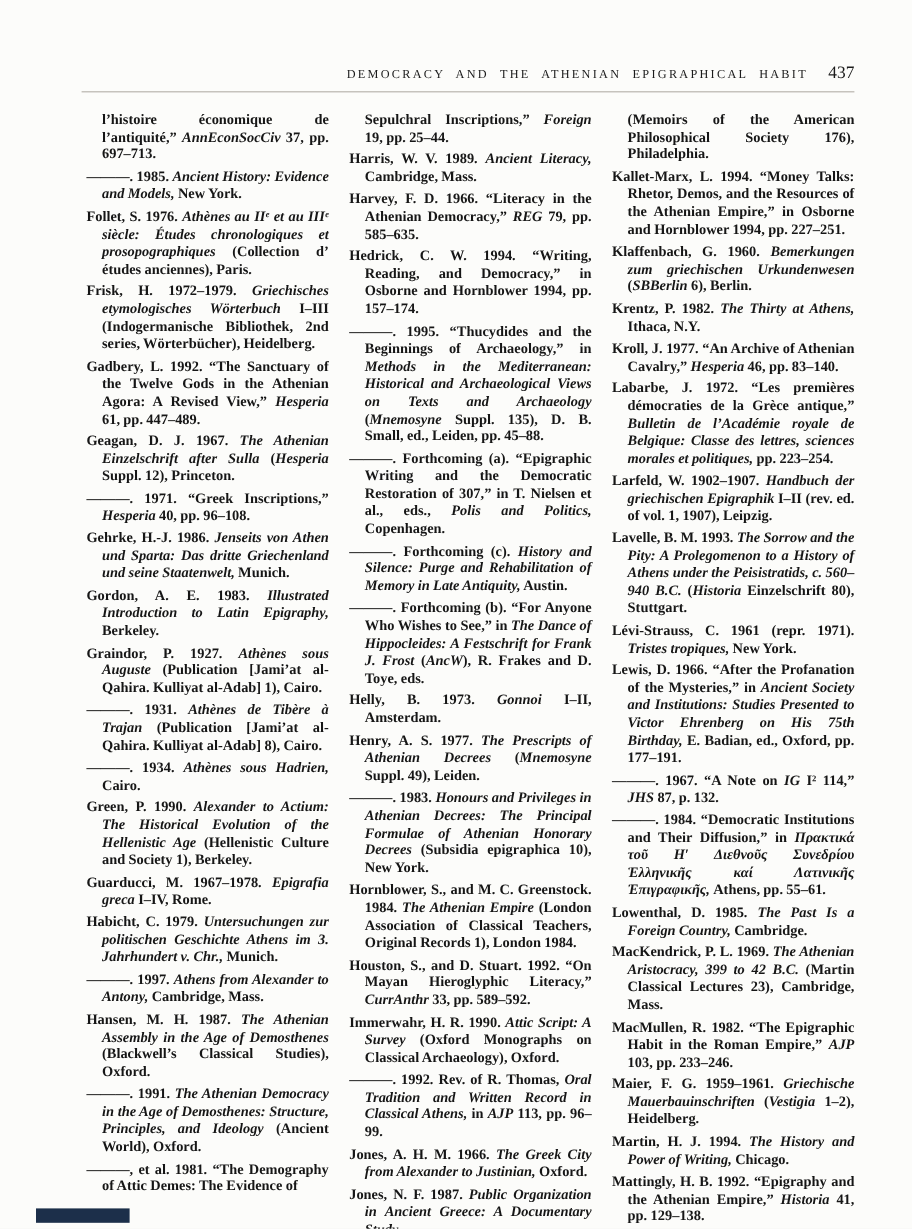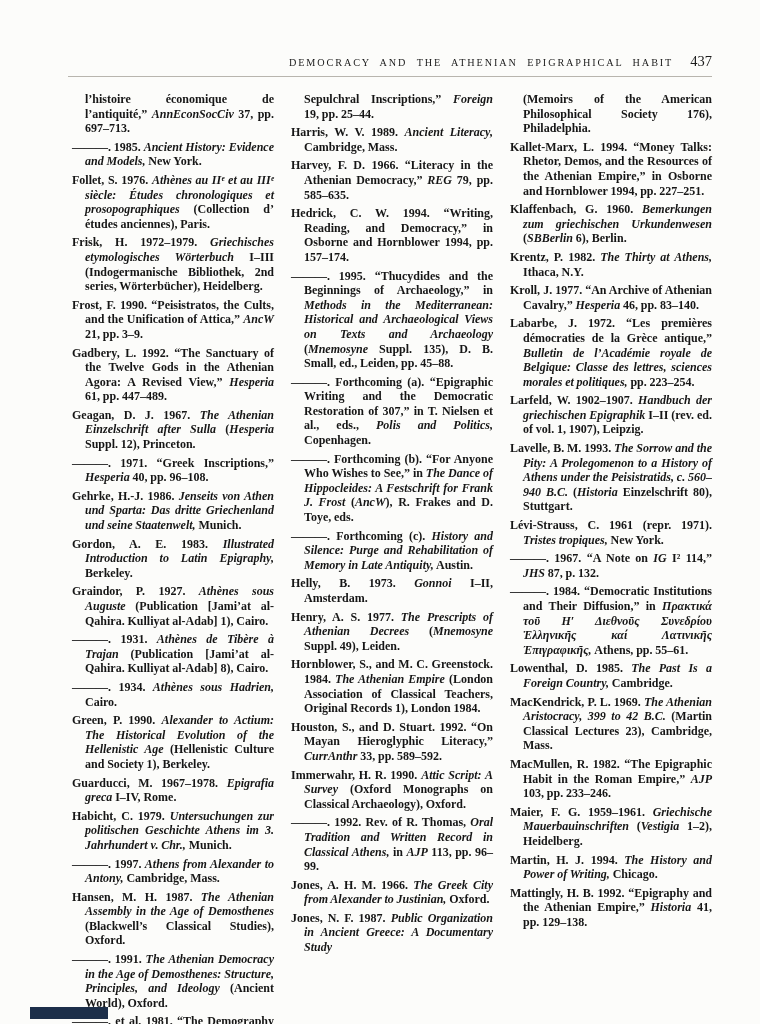--- a/index.html
+++ b/index.html
@@ -70,21 +70,20 @@
     <span class="rh-title">DEMOCRACY AND THE ATHENIAN EPIGRAPHICAL HABIT</span>
     <span class="rh-page">437</span>
   </header>
   <div class="head-rule"></div>
   <main id="columns" class="columns">
       <div class="col">
         <p class="entry cont">l’histoire économique de l’antiquité,” <i>AnnEconSocCiv</i> 37, pp. 697–713.</p>
         <p class="entry">———. 1985. <i>Ancient History: Evidence and Models,</i> New York.</p>
         <p class="entry">Follet, S. 1976. <i>Athènes au IIᵉ et au IIIᵉ siècle: Études chronologiques et prosopographiques</i> (Collection d’ études anciennes), Paris.</p>
         <p class="entry">Frisk, H. 1972–1979. <i>Griechisches etymologisches Wörterbuch</i> I–III (Indogermanische Bibliothek, 2nd series, Wörterbücher), Heidelberg.</p>
-        <p class="entry">Frost, F. 1990. “Peisistratos, the Cults, and the Unification of Attica,” <i>AncW</i> 21, pp. 3–9.</p>
         <p class="entry">Gadbery, L. 1992. “The Sanctuary of the Twelve Gods in the Athenian Agora: A Revised View,” <i>Hesperia</i> 61, pp. 447–489.</p>
         <p class="entry">Geagan, D. J. 1967. <i>The Athenian Einzelschrift after Sulla</i> (<i>Hesperia</i> Suppl. 12), Princeton.</p>
         <p class="entry">———. 1971. “Greek Inscriptions,” <i>Hesperia</i> 40, pp. 96–108.</p>
         <p class="entry">Gehrke, H.-J. 1986. <i>Jenseits von Athen und Sparta: Das dritte Griechenland und seine Staatenwelt,</i> Munich.</p>
         <p class="entry">Gordon, A. E. 1983. <i>Illustrated Introduction to Latin Epigraphy,</i> Berkeley.</p>
         <p class="entry">Graindor, P. 1927. <i>Athènes sous Auguste</i> (Publication [Jami’at al-Qahira. Kulliyat al-Adab] 1), Cairo.</p>
         <p class="entry">———. 1931. <i>Athènes de Tibère à Trajan</i> (Publication [Jami’at al-Qahira. Kulliyat al-Adab] 8), Cairo.</p>
         <p class="entry">———. 1934. <i>Athènes sous Hadrien,</i> Cairo.</p>
         <p class="entry">Green, P. 1990. <i>Alexander to Actium: The Historical Evolution of the Hellenistic Age</i> (Hellenistic Culture and Society 1), Berkeley.</p>
         <p class="entry">Guarducci, M. 1967–1978. <i>Epigrafia greca</i> I–IV, Rome.</p>
@@ -94,41 +93,43 @@
         <p class="entry">———. 1991. <i>The Athenian Democracy in the Age of Demosthenes: Structure, Principles, and Ideology</i> (Ancient World), Oxford.</p>
         <p class="entry">———, et al. 1981. “The Demography of Attic Demes: The Evidence of</p>
       </div>
       <div class="col">
         <p class="entry cont">Sepulchral Inscriptions,” <i>Foreign</i> 19, pp. 25–44.</p>
         <p class="entry">Harris, W. V. 1989. <i>Ancient Literacy,</i> Cambridge, Mass.</p>
         <p class="entry">Harvey, F. D. 1966. “Literacy in the Athenian Democracy,” <i>REG</i> 79, pp. 585–635.</p>
         <p class="entry">Hedrick, C. W. 1994. “Writing, Reading, and Democracy,” in Osborne and Hornblower 1994, pp. 157–174.</p>
         <p class="entry">———. 1995. “Thucydides and the Beginnings of Archaeology,” in <i>Methods in the Mediterranean: Historical and Archaeological Views on Texts and Archaeology</i> (<i>Mnemosyne</i> Suppl. 135), D. B. Small, ed., Leiden, pp. 45–88.</p>
         <p class="entry">———. Forthcoming (a). “Epigraphic Writing and the Democratic Restoration of 307,” in T. Nielsen et al., eds., <i>Polis and Politics,</i> Copenhagen.</p>
+        <p class="entry">———. Forthcoming (c). <i>History and Silence: Purge and Rehabilitation of Memory in Late Antiquity,</i> Austin.</p>
         <p class="entry">———. Forthcoming (b). “For Anyone Who Wishes to See,” in <i>The Dance of Hippocleides: A Festschrift for Frank J. Frost</i> (<i>AncW</i>), R. Frakes and D. Toye, eds.</p>
-        <p class="entry">———. Forthcoming (c). <i>History and Silence: Purge and Rehabilitation of Memory in Late Antiquity,</i> Austin.</p>
         <p class="entry">Helly, B. 1973. <i>Gonnoi</i> I–II, Amsterdam.</p>
         <p class="entry">Henry, A. S. 1977. <i>The Prescripts of Athenian Decrees</i> (<i>Mnemosyne</i> Suppl. 49), Leiden.</p>
+        <p class="entry">———. 1983. <i>Honours and Privileges in Athenian Decrees: The Principal Formulae of Athenian Honorary Decrees</i> (Subsidia epigraphica 10), New York.</p>
         <p class="entry">Hornblower, S., and M. C. Greenstock. 1984. <i>The Athenian Empire</i> (London Association of Classical Teachers, Original Records 1), London 1984.</p>
         <p class="entry">Houston, S., and D. Stuart. 1992. “On Mayan Hieroglyphic Literacy,” <i>CurrAnthr</i> 33, pp. 589–592.</p>
         <p class="entry">Immerwahr, H. R. 1990. <i>Attic Script: A Survey</i> (Oxford Monographs on Classical Archaeology), Oxford.</p>
         <p class="entry">———. 1992. Rev. of R. Thomas, <i>Oral Tradition and Written Record in Classical Athens,</i> in <i>AJP</i> 113, pp. 96–99.</p>
         <p class="entry">Jones, A. H. M. 1966. <i>The Greek City from Alexander to Justinian,</i> Oxford.</p>
         <p class="entry">Jones, N. F. 1987. <i>Public Organization in Ancient Greece: A Documentary Study</i></p>
       </div>
       <div class="col">
         <p class="entry cont">(Memoirs of the American Philosophical Society 176), Philadelphia.</p>
         <p class="entry">Kallet-Marx, L. 1994. “Money Talks: Rhetor, Demos, and the Resources of the Athenian Empire,” in Osborne and Hornblower 1994, pp. 227–251.</p>
         <p class="entry">Klaffenbach, G. 1960. <i>Bemerkungen zum griechischen Urkundenwesen</i> (<i>SBBerlin</i> 6), Berlin.</p>
         <p class="entry">Krentz, P. 1982. <i>The Thirty at Athens,</i> Ithaca, N.Y.</p>
         <p class="entry">Kroll, J. 1977. “An Archive of Athenian Cavalry,” <i>Hesperia</i> 46, pp. 83–140.</p>
         <p class="entry">Labarbe, J. 1972. “Les premières démocraties de la Grèce antique,” <i>Bulletin de l’Académie royale de Belgique: Classe des lettres, sciences morales et politiques,</i> pp. 223–254.</p>
         <p class="entry">Larfeld, W. 1902–1907. <i>Handbuch der griechischen Epigraphik</i> I–II (rev. ed. of vol. 1, 1907), Leipzig.</p>
         <p class="entry">Lavelle, B. M. 1993. <i>The Sorrow and the Pity: A Prolegomenon to a History of Athens under the Peisistratids, c. 560–940 B.C.</i> (<i>Historia</i> Einzelschrift 80), Stuttgart.</p>
         <p class="entry">Lévi-Strauss, C. 1961 (repr. 1971). <i>Tristes tropiques,</i> New York.</p>
+        <p class="entry">Lewis, D. 1966. “After the Profanation of the Mysteries,” in <i>Ancient Society and Institutions: Studies Presented to Victor Ehrenberg on His 75th Birthday,</i> E. Badian, ed., Oxford, pp. 177–191.</p>
         <p class="entry">———. 1967. “A Note on <i>IG</i> I² 114,” <i>JHS</i> 87, p. 132.</p>
         <p class="entry">———. 1984. “Democratic Institutions and Their Diffusion,” in <i>Πρακτικά τοῦ Η′ Διεθνοῦς Συνεδρίου Ἑλληνικῆς καί Λατινικῆς Ἐπιγραφικῆς,</i> Athens, pp. 55–61.</p>
         <p class="entry">Lowenthal, D. 1985. <i>The Past Is a Foreign Country,</i> Cambridge.</p>
         <p class="entry">MacKendrick, P. L. 1969. <i>The Athenian Aristocracy, 399 to 42 B.C.</i> (Martin Classical Lectures 23), Cambridge, Mass.</p>
         <p class="entry">MacMullen, R. 1982. “The Epigraphic Habit in the Roman Empire,” <i>AJP</i> 103, pp. 233–246.</p>
         <p class="entry">Maier, F. G. 1959–1961. <i>Griechische Mauerbauinschriften</i> (<i>Vestigia</i> 1–2), Heidelberg.</p>
         <p class="entry">Martin, H. J. 1994. <i>The History and Power of Writing,</i> Chicago.</p>
         <p class="entry">Mattingly, H. B. 1992. “Epigraphy and the Athenian Empire,” <i>Historia</i> 41, pp. 129–138.</p>
       </div>
     </main>

